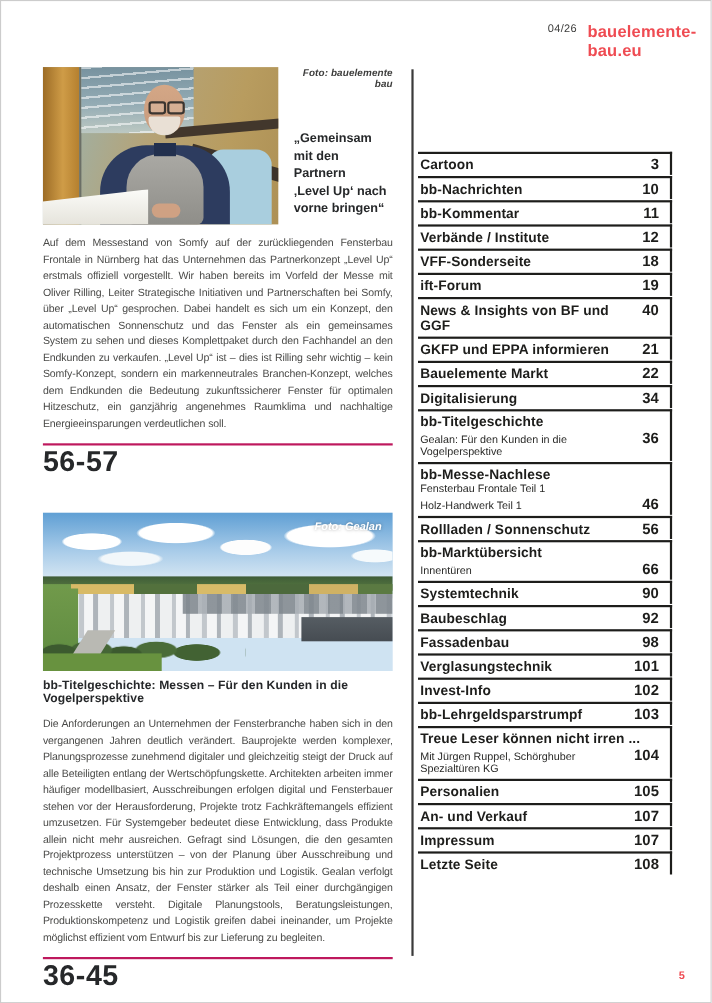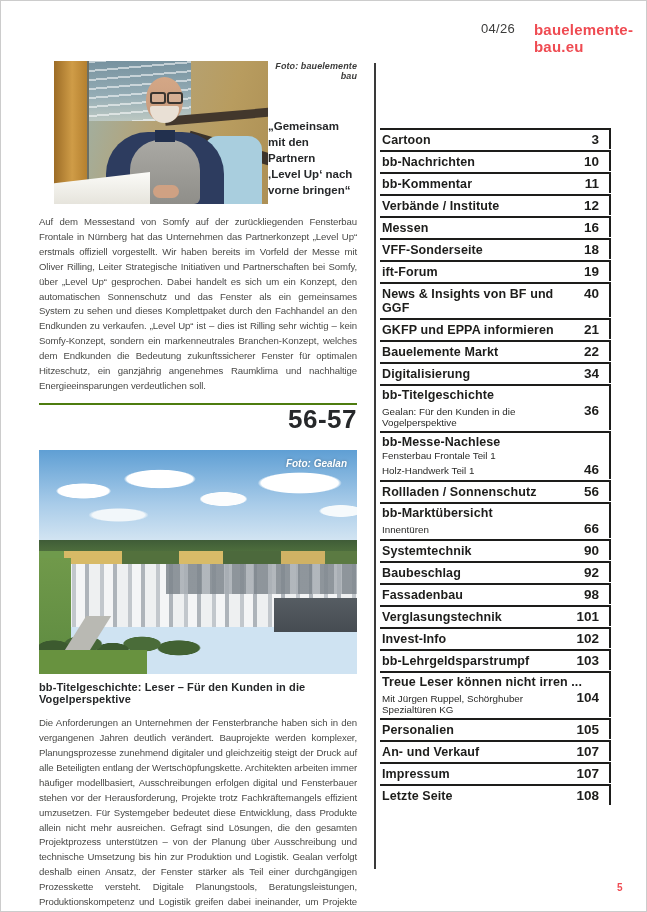--- a/index.html
+++ b/index.html
@@ -2,29 +2,29 @@
 <html lang="de"><head>
 <meta charset="utf-8">
 <style>
   html,body{margin:0;padding:0;background:#e9e9e9;}
   .page{
     width:647px;height:912px;position:relative;background:#ffffff;
     border:1px solid #cccccc;box-sizing:border-box;overflow:hidden;
     font-family:"Liberation Sans",sans-serif;color:#1d1d1b;
   }
   
-  .hdr-issue{position:absolute;left:480px;top:20px;font-size:13px;color:#3c3c3b;letter-spacing:.3px;}
+  .hdr-issue{position:absolute;left:497px;top:20px;font-size:10px;color:#3c3c3b;letter-spacing:.3px;}
   .hdr-site{position:absolute;left:533px;top:20px;font-size:15px;font-weight:700;color:#ef4b52;text-decoration:none;letter-spacing:.2px;}
   .pagenum{position:absolute;left:616px;top:881px;font-size:10px;font-weight:700;color:#ef4b52;}
   
   .left-col{position:absolute;left:38px;top:60px;width:318px;}
   .v-divider{position:absolute;left:373px;top:62px;width:1.5px;height:806px;background:#3a3a3a;}
   .right-col{position:absolute;left:379px;top:62px;width:231px;height:808px;display:flex;flex-direction:column;justify-content:center;}
   
-  .row1{display:flex;height:143px;margin-left:15px;}
+  .row1{display:flex;gap:14px;height:143px;}
   .photo1{position:relative;width:214px;height:143px;overflow:hidden;flex:none;
     background:linear-gradient(105deg,#97a8ae 0%,#a3ae9d 20%,#b5a377 45%,#b89c5f 75%,#ad9055 100%);}
   .photo1 .lyr{position:absolute;}
   .p1-door{left:0;top:0;width:33px;height:100%;background:linear-gradient(90deg,#9c6c26,#cf9c47 55%,#b5802f);border-right:2px solid #6b6f66;}
   .p1-sea{left:35px;top:0;width:102px;height:60px;background:
     repeating-linear-gradient(175deg,rgba(255,255,255,.55) 0 2px,transparent 2px 9px),
     linear-gradient(180deg,#77929f,#93abb4 55%,#bcc8c2);}
   .p1-rail{left:52%;top:36%;width:52%;height:9px;background:#42372c;transform:rotate(-5deg);}
   .p1-rail2{left:62%;top:58%;width:46%;height:12px;background:#3c332a;transform:rotate(16deg);}
   .p1-chair{right:6px;bottom:0;width:58px;height:68px;background:#a9cede;border-radius:14px 14px 0 0;}
@@ -35,24 +35,24 @@
   .p1-beard{left:96px;top:45px;width:29px;height:17px;background:#ebe6dc;border-radius:2px 2px 14px 14px;opacity:.92;}
   .p1-glasses{left:96px;top:31px;width:12px;height:8px;border:2px solid #3a3530;border-radius:3px;box-shadow:15px 0 0 -2px #fff0,14px 0 0 0 #fff0,16px 0 0 #0000;background:rgba(255,255,255,.15);}
   .p1-glasses2{left:113px;top:31px;width:12px;height:8px;border:2px solid #3a3530;border-radius:3px;background:rgba(255,255,255,.15);}
   .p1-hands{left:99px;bottom:6px;width:26px;height:13px;background:#cfa183;border-radius:8px;}
   .p1-table{left:0;bottom:0;width:96px;height:32px;background:linear-gradient(180deg,#fbfbf8,#e6e4dc);clip-path:polygon(0 35%,100% 0,100% 100%,0 100%);}
   .side1{display:flex;flex-direction:column;justify-content:space-between;flex:1;min-width:0;}
   .credit{font-size:9px;font-style:italic;font-weight:600;color:#3c3c3b;text-align:right;letter-spacing:.1px;}
   .quote{font-size:11.5px;font-weight:700;line-height:1.4;color:#26282a;white-space:pre-line;margin-bottom:6px;}
   
   .body-text{margin-top:11px;font-size:9.6px;line-height:14.9px;letter-spacing:-.1px;color:#4a4a48;text-align:justify;}
-  .pages-rule{margin-top:9px;border-top:2px solid #4d7c0f;padding-top:1px;display:flex;justify-content:flex-end;align-items:baseline;}
+  .pages-rule{margin-top:9px;border-top:2px solid #be185d;padding-top:1px;display:flex;justify-content:flex-start;align-items:baseline;}
   .pages-big{font-size:26px;font-weight:700;letter-spacing:.5px;color:#26282a;line-height:1.05;}
   
-  .photo2{position:relative;width:318px;height:224px;overflow:hidden;margin-top:17px;background:#cfe3f2;}
+  .photo2{position:relative;width:318px;height:144px;overflow:hidden;margin-top:33px;background:#cfe3f2;}
   .photo2 .lyr{position:absolute;}
   .p2-sky{left:0;top:0;width:100%;height:44%;background:linear-gradient(180deg,#5f9fd4 0%,#a9cce9 55%,#dceaf4 100%);}
   .p2-clouds{left:0;top:2%;width:100%;height:36%;background:
     radial-gradient(ellipse 46px 13px at 14% 45%,#fff 55%,transparent 60%),
     radial-gradient(ellipse 60px 16px at 38% 30%,#fff 55%,transparent 60%),
     radial-gradient(ellipse 40px 12px at 58% 55%,#fdfdfd 55%,transparent 60%),
     radial-gradient(ellipse 70px 18px at 82% 35%,#fff 55%,transparent 60%),
     radial-gradient(ellipse 36px 10px at 95% 70%,#f6fafc 55%,transparent 62%),
     radial-gradient(ellipse 52px 12px at 25% 75%,#f2f7fa 50%,transparent 58%);}
   .p2-hills{left:0;top:40%;width:100%;height:9%;background:linear-gradient(180deg,#3f5c37,#597c42);}
@@ -131,21 +131,21 @@
       <div class="lyr p2-plant"></div>
       <div class="lyr p2-plant-shade"></div>
       <div class="lyr p2-darkroof"></div>
       <div class="lyr p2-green-left"></div>
       <div class="lyr p2-trees"></div>
       <div class="lyr p2-road"></div>
       <div class="lyr p2-grass"></div>
       <div class="p2-credit">Foto: Gealan</div>
     </div>
 
-    <div class="caption2">bb-Titelgeschichte: Leser – Für den Kunden in die Vogelperspektive</div>
+    <div class="caption2">bb-Titelgeschichte: Messen – Für den Kunden in die Vogelperspektive</div>
 
     <div class="body-text">Die Anforderungen an Unternehmen der Fensterbranche haben sich in den vergangenen Jahren deutlich verändert. Bauprojekte werden komplexer, Planungsprozesse zunehmend digitaler und gleichzeitig steigt der Druck auf alle Beteiligten entlang der Wertschöpfungskette. Architekten arbeiten immer häufiger modellbasiert, Ausschreibungen erfolgen digital und Fensterbauer stehen vor der Herausforderung, Projekte trotz Fachkräftemangels effizient umzusetzen. Für Systemgeber bedeutet diese Entwicklung, dass Produkte allein nicht mehr ausreichen. Gefragt sind Lösungen, die den gesamten Projektprozess unterstützen – von der Planung über Ausschreibung und technische Umsetzung bis hin zur Produktion und Logistik. Gealan verfolgt deshalb einen Ansatz, der Fenster stärker als Teil einer durchgängigen Prozesskette versteht. Digitale Planungstools, Beratungsleistungen, Produktionskompetenz und Logistik greifen dabei ineinander, um Projekte möglichst effizient vom Entwurf bis zur Lieferung zu begleiten.</div>
 
     <div class="pages-rule">
       <span class="pages-big">36-45</span>
 
     </div>
 
   </div>
 
@@ -171,26 +171,20 @@
         </div>
       </div>
       <div class="toc-item">
         <div class="toc-row">
           <span class="toc-label">Verbände / Institute</span>
           <span class="toc-page">12</span>
         </div>
       </div>
       <div class="toc-item">
         <div class="toc-row">
-          <span class="toc-label">Messen</span>
-          <span class="toc-page">16</span>
-        </div>
-      </div>
-      <div class="toc-item">
-        <div class="toc-row">
           <span class="toc-label">VFF-Sonderseite</span>
           <span class="toc-page">18</span>
         </div>
       </div>
       <div class="toc-item">
         <div class="toc-row">
           <span class="toc-label">ift-Forum</span>
           <span class="toc-page">19</span>
         </div>
       </div>

